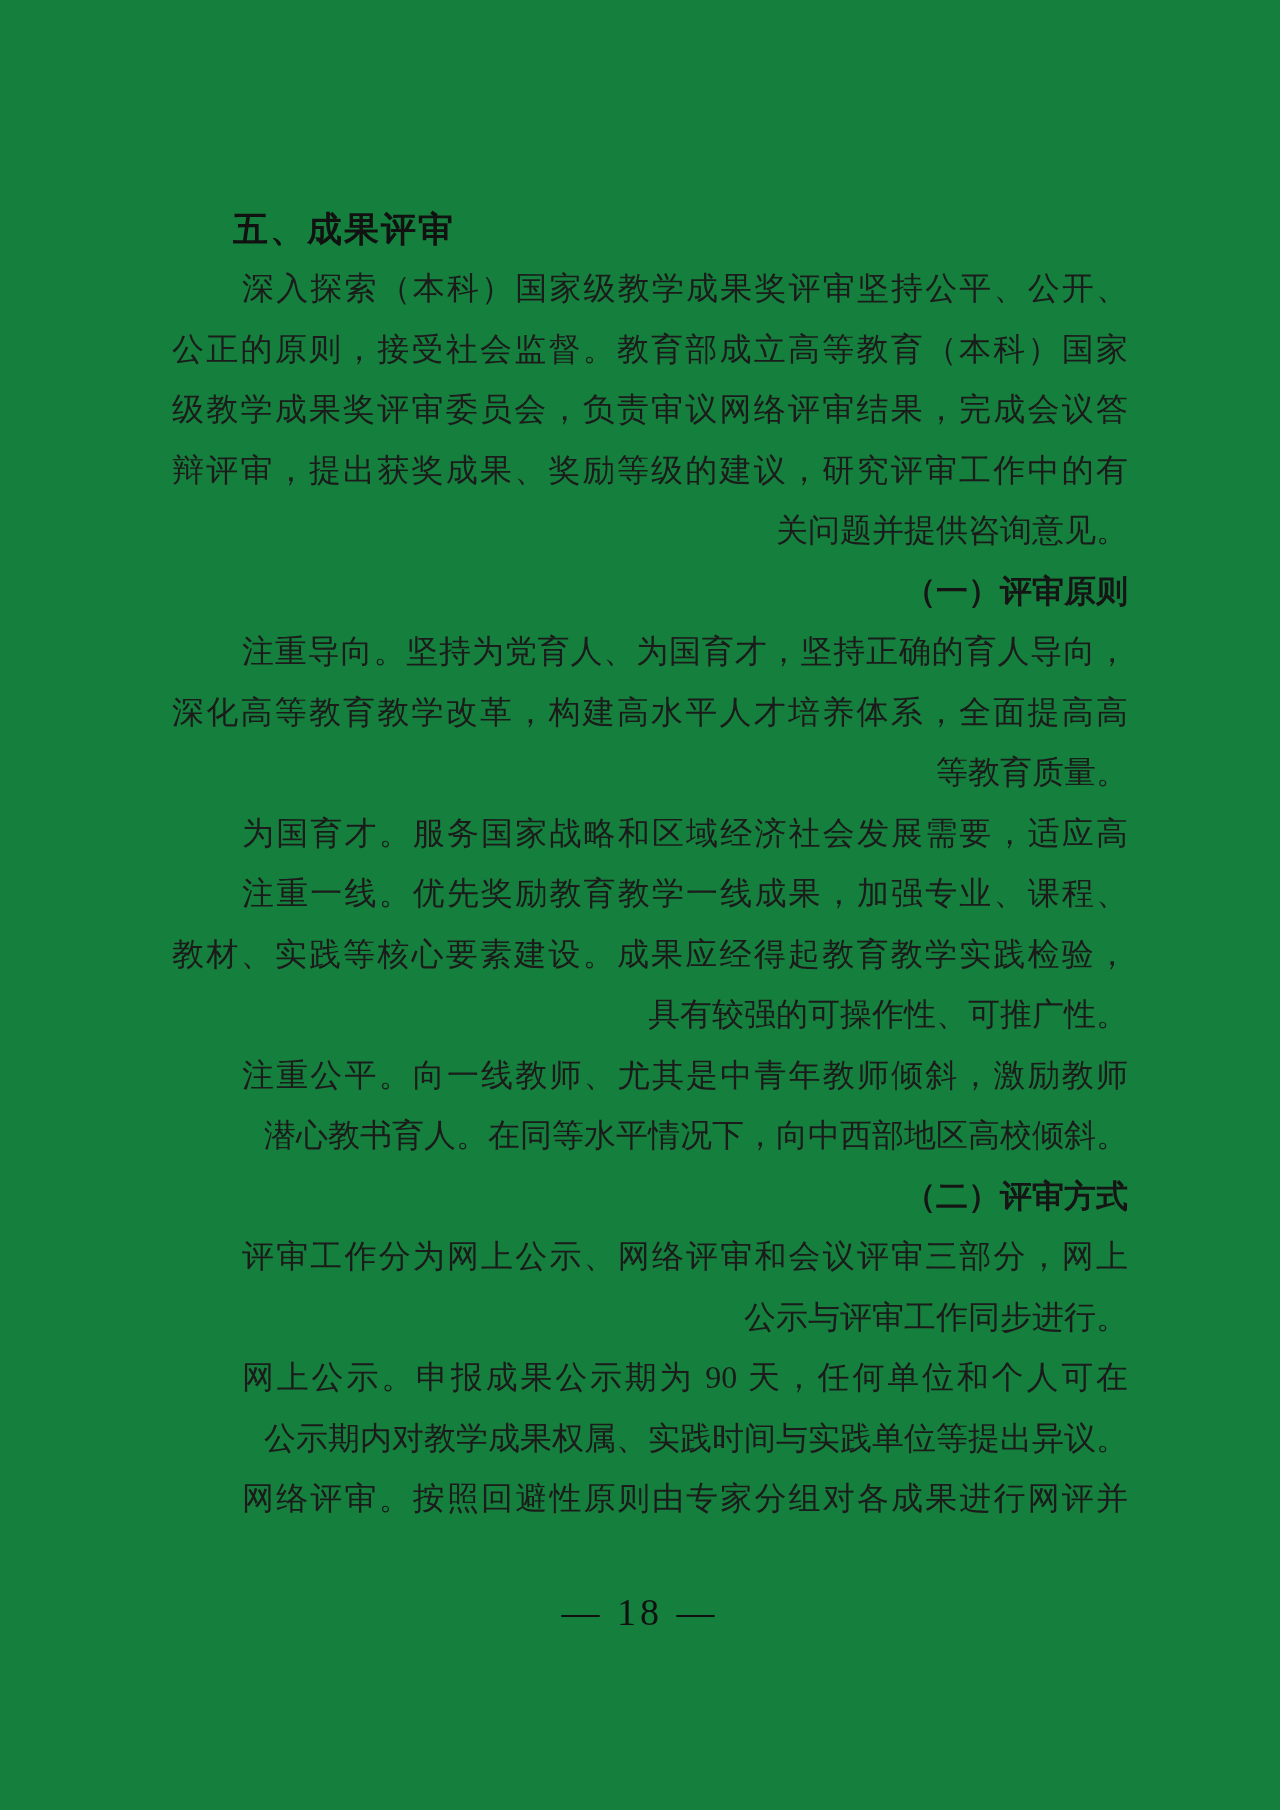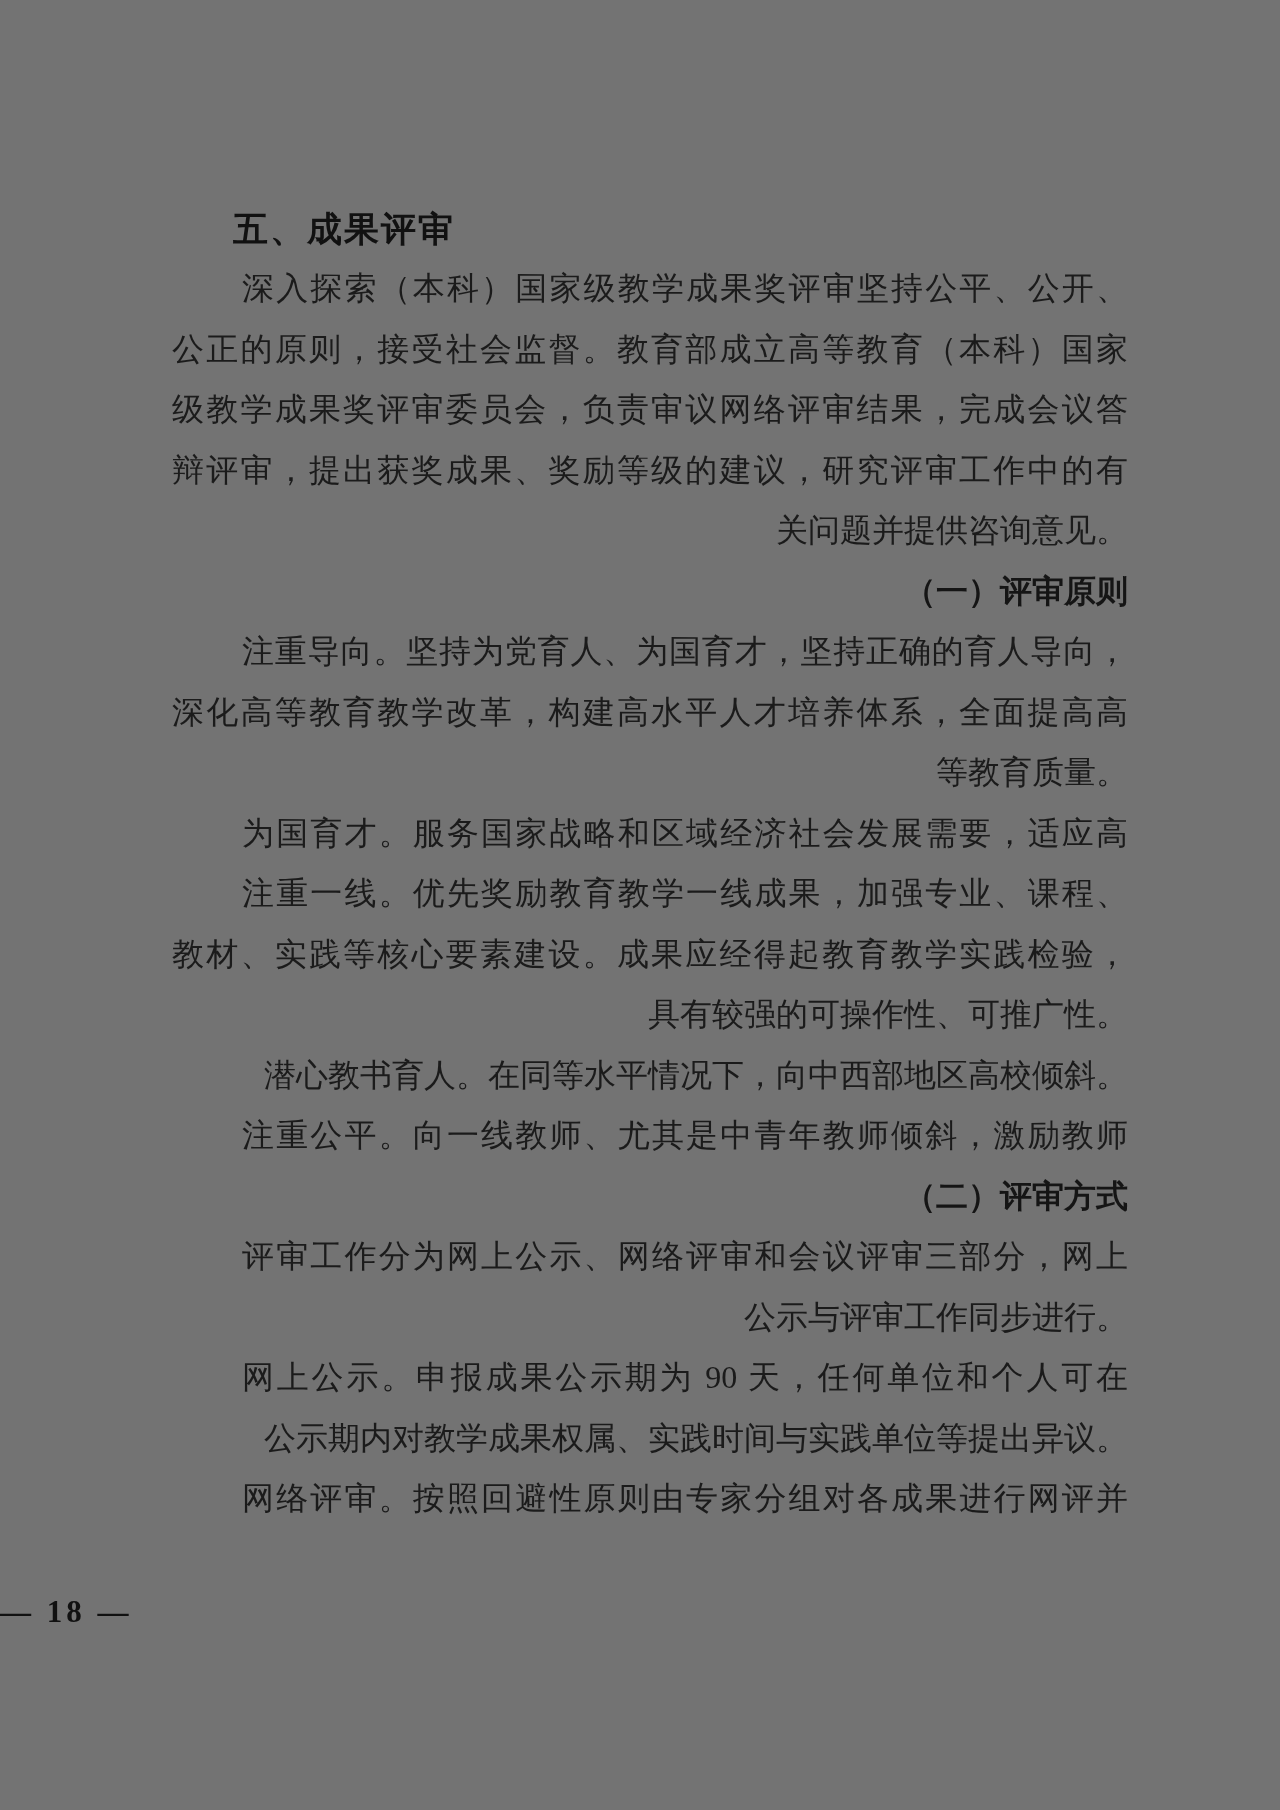--- a/index.html
+++ b/index.html
@@ -4,21 +4,21 @@
 <style>
   html, body {
     margin: 0;
     padding: 0;
     background: #ffffff;
   }
   .page {
     position: relative;
     width: 1280px;
     height: 1810px;
-    background: #737373;
+    background: #15803d;
     overflow: hidden;
     color: #1b1b1b;
     font-family: "Liberation Serif", serif;
   }
   .heading {
     position: absolute;
     left: 233px;
     top: 201px;
     height: 56px;
     line-height: 56px;
@@ -53,23 +53,24 @@
     font-weight: 700;
     color: #151515;
   }
   .page-number {
     position: absolute;
     left: 0;
     top: 1594px;
     width: 1280px;
     height: 36px;
     line-height: 36px;
+    text-align: center;
     font-family: "Liberation Serif", serif;
-    font-weight: 700;
-    font-size: 31px;
+    font-weight: 400;
+    font-size: 38px;
     letter-spacing: 4px;
     color: #111111;
     white-space: nowrap;
   }
 </style>
 </head>
 <body>
 
 <div class="page">
 
@@ -82,22 +83,22 @@
     <div class="line just">辩评审，提出获奖成果、奖励等级的建议，研究评审工作中的有</div>
     <div class="line">关问题并提供咨询意见。</div>
     <div class="line indent sub">（一）评审原则</div>
     <div class="line indent just">注重导向。坚持为党育人、为国育才，坚持正确的育人导向，</div>
     <div class="line just">深化高等教育教学改革，构建高水平人才培养体系，全面提高高</div>
     <div class="line">等教育质量。</div>
     <div class="line indent just">为国育才。服务国家战略和区域经济社会发展需要，适应高</div>
     <div class="line indent just">注重一线。优先奖励教育教学一线成果，加强专业、课程、</div>
     <div class="line just">教材、实践等核心要素建设。成果应经得起教育教学实践检验，</div>
     <div class="line">具有较强的可操作性、可推广性。</div>
+    <div class="line indent just">注重公平。向一线教师、尤其是中青年教师倾斜，激励教师</div>
     <div class="line">潜心教书育人。在同等水平情况下，向中西部地区高校倾斜。</div>
-    <div class="line indent just">注重公平。向一线教师、尤其是中青年教师倾斜，激励教师</div>
     <div class="line indent sub">（二）评审方式</div>
     <div class="line indent just">评审工作分为网上公示、网络评审和会议评审三部分，网上</div>
     <div class="line">公示与评审工作同步进行。</div>
     <div class="line indent just">网上公示。申报成果公示期为 90 天，任何单位和个人可在</div>
     <div class="line">公示期内对教学成果权属、实践时间与实践单位等提出异议。</div>
     <div class="line indent just">网络评审。按照回避性原则由专家分组对各成果进行网评并</div>
   </div>
 
   <div class="page-number">— 18 —</div>
 

